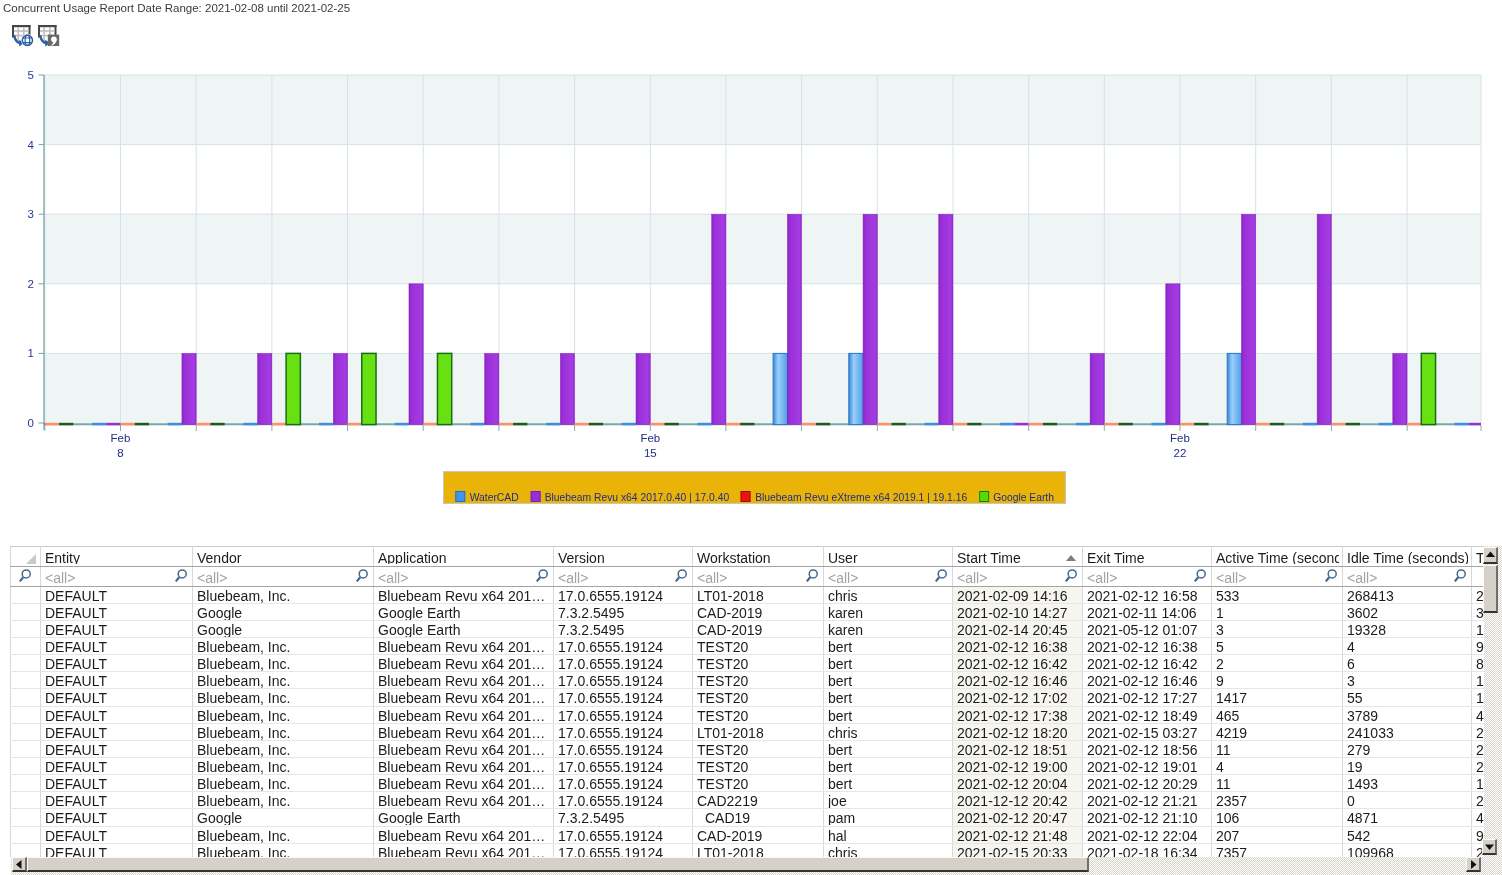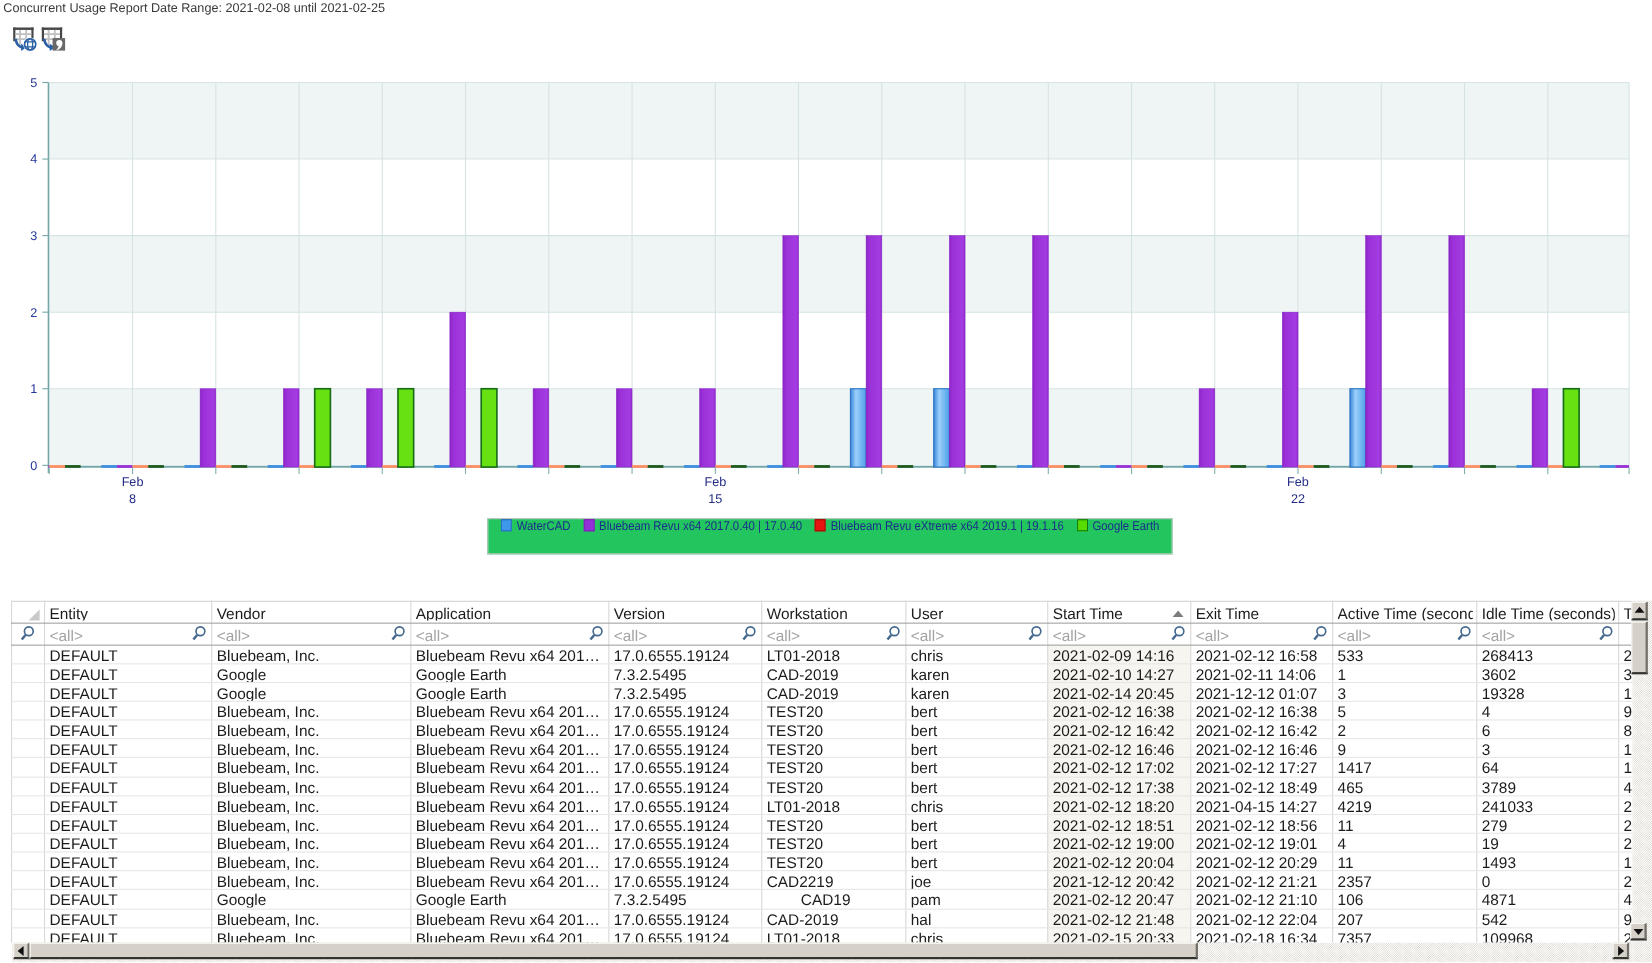--- a/index.html
+++ b/index.html
@@ -191,21 +191,21 @@
     <text x="34" y="218.2" text-anchor="end" font-size="11.5" fill="#25379b" font-family="Liberation Sans, sans-serif">3</text>
     <text x="34" y="148.6" text-anchor="end" font-size="11.5" fill="#25379b" font-family="Liberation Sans, sans-serif">4</text>
     <text x="34" y="79.0" text-anchor="end" font-size="11.5" fill="#25379b" font-family="Liberation Sans, sans-serif">5</text>
     <text x="120.5" y="442" text-anchor="middle" font-size="11.5" fill="#232d85" font-family="Liberation Sans, sans-serif">Feb</text>
     <text x="120.5" y="457" text-anchor="middle" font-size="11.5" fill="#232d85" font-family="Liberation Sans, sans-serif">8</text>
     <text x="650.3" y="442" text-anchor="middle" font-size="11.5" fill="#232d85" font-family="Liberation Sans, sans-serif">Feb</text>
     <text x="650.3" y="457" text-anchor="middle" font-size="11.5" fill="#232d85" font-family="Liberation Sans, sans-serif">15</text>
     <text x="1180.0" y="442" text-anchor="middle" font-size="11.5" fill="#232d85" font-family="Liberation Sans, sans-serif">Feb</text>
     <text x="1180.0" y="457" text-anchor="middle" font-size="11.5" fill="#232d85" font-family="Liberation Sans, sans-serif">22</text>
   </svg>
-<div style="position:absolute;left:443px;top:471px;width:621px;height:31px;border:1px solid #c6c6c6;background:#22c55e;display:flex;align-items:flex-start;justify-content:center;font-size:11.5px;color:#1b2e8c;white-space:nowrap">
+<div style="position:absolute;left:443px;top:471px;width:621px;height:31px;border:1px solid #c6c6c6;background:#eab308;display:flex;align-items:flex-end;justify-content:center;font-size:11.5px;color:#1b2e8c;white-space:nowrap">
     <div style="transform:scaleX(0.897);transform-origin:50% 50%;white-space:nowrap;flex:none"><span><span style="display:inline-block;width:9px;height:9px;background:#3d98ec;border:1px solid #2a6cb8;margin-right:5px;vertical-align:-1px"></span>WaterCAD</span><span style="margin-left:13px"><span style="display:inline-block;width:9px;height:9px;background:#9330d8;border:1px solid #7a20b8;margin-right:5px;vertical-align:-1px"></span>Bluebeam Revu x64 2017.0.40 | 17.0.40</span><span style="margin-left:13px"><span style="display:inline-block;width:9px;height:9px;background:#e8150f;border:1px solid #a50b06;margin-right:5px;vertical-align:-1px"></span>Bluebeam Revu eXtreme x64 2019.1 | 19.1.16</span><span style="margin-left:13px"><span style="display:inline-block;width:9px;height:9px;background:#58dc00;border:1px solid #127812;margin-right:5px;vertical-align:-1px"></span>Google Earth</span></div>
   </div>
 <div style="position:absolute;left:0;top:546px;width:1484px;height:311px;overflow:hidden;font-size:14px;color:#1b1b1b">
     <div style="position:absolute;left:952px;top:39.5px;width:130px;height:271.5px;background:#f6f5ef"></div>
     <div style="position:absolute;left:10px;top:0px;width:1474px;height:1px;background:#c9c9c9"></div>
     <div style="position:absolute;left:10px;top:0px;width:1px;height:311px;background:#d8d8d8"></div>
     <div style="position:absolute;left:40px;top:0px;width:1px;height:311px;background:#d8d8d8"></div>
     <div style="position:absolute;left:192px;top:0px;width:1px;height:311px;background:#d8d8d8"></div>
     <div style="position:absolute;left:373px;top:0px;width:1px;height:311px;background:#d8d8d8"></div>
     <div style="position:absolute;left:553px;top:0px;width:1px;height:311px;background:#d8d8d8"></div>
@@ -326,21 +326,21 @@
     <div style="position:absolute;left:1216px;top:59px;width:124px;height:15px;overflow:hidden;text-overflow:ellipsis;white-space:nowrap">1</div>
     <div style="position:absolute;left:1347px;top:59px;width:122px;height:15px;overflow:hidden;text-overflow:ellipsis;white-space:nowrap">3602</div>
     <div style="position:absolute;left:1476px;top:59px;width:9px;height:15px;overflow:hidden;text-overflow:ellipsis;white-space:nowrap">36</div>
     <div style="position:absolute;left:45px;top:76px;width:145px;height:15px;overflow:hidden;text-overflow:ellipsis;white-space:nowrap">DEFAULT</div>
     <div style="position:absolute;left:197px;top:76px;width:174px;height:15px;overflow:hidden;text-overflow:ellipsis;white-space:nowrap">Google</div>
     <div style="position:absolute;left:378px;top:76px;width:173px;height:15px;overflow:hidden;text-overflow:ellipsis;white-space:nowrap">Google Earth</div>
     <div style="position:absolute;left:558px;top:76px;width:132px;height:15px;overflow:hidden;text-overflow:ellipsis;white-space:nowrap">7.3.2.5495</div>
     <div style="position:absolute;left:697px;top:76px;width:124px;height:15px;overflow:hidden;text-overflow:ellipsis;white-space:nowrap">CAD-2019</div>
     <div style="position:absolute;left:828px;top:76px;width:122px;height:15px;overflow:hidden;text-overflow:ellipsis;white-space:nowrap">karen</div>
     <div style="position:absolute;left:957px;top:76px;width:123px;height:15px;overflow:hidden;text-overflow:ellipsis;white-space:nowrap">2021-02-14 20:45</div>
-    <div style="position:absolute;left:1087px;top:76px;width:122px;height:15px;overflow:hidden;text-overflow:ellipsis;white-space:nowrap">2021-12-12 01:07</div>
+    <div style="position:absolute;left:1087px;top:76px;width:122px;height:15px;overflow:hidden;text-overflow:ellipsis;white-space:nowrap">2021-05-12 01:07</div>
     <div style="position:absolute;left:1216px;top:76px;width:124px;height:15px;overflow:hidden;text-overflow:ellipsis;white-space:nowrap">3</div>
     <div style="position:absolute;left:1347px;top:76px;width:122px;height:15px;overflow:hidden;text-overflow:ellipsis;white-space:nowrap">19328</div>
     <div style="position:absolute;left:1476px;top:76px;width:9px;height:15px;overflow:hidden;text-overflow:ellipsis;white-space:nowrap">19</div>
     <div style="position:absolute;left:45px;top:93px;width:145px;height:15px;overflow:hidden;text-overflow:ellipsis;white-space:nowrap">DEFAULT</div>
     <div style="position:absolute;left:197px;top:93px;width:174px;height:15px;overflow:hidden;text-overflow:ellipsis;white-space:nowrap">Bluebeam, Inc.</div>
     <div style="position:absolute;left:378px;top:93px;width:173px;height:15px;overflow:hidden;text-overflow:ellipsis;white-space:nowrap">Bluebeam Revu x64 2017.0.40 | 1...</div>
     <div style="position:absolute;left:558px;top:93px;width:132px;height:15px;overflow:hidden;text-overflow:ellipsis;white-space:nowrap">17.0.6555.19124</div>
     <div style="position:absolute;left:697px;top:93px;width:124px;height:15px;overflow:hidden;text-overflow:ellipsis;white-space:nowrap">TEST20</div>
     <div style="position:absolute;left:828px;top:93px;width:122px;height:15px;overflow:hidden;text-overflow:ellipsis;white-space:nowrap">bert</div>
     <div style="position:absolute;left:957px;top:93px;width:123px;height:15px;overflow:hidden;text-overflow:ellipsis;white-space:nowrap">2021-02-12 16:38</div>
@@ -372,41 +372,41 @@
     <div style="position:absolute;left:1476px;top:127px;width:9px;height:15px;overflow:hidden;text-overflow:ellipsis;white-space:nowrap">12</div>
     <div style="position:absolute;left:45px;top:144px;width:145px;height:15px;overflow:hidden;text-overflow:ellipsis;white-space:nowrap">DEFAULT</div>
     <div style="position:absolute;left:197px;top:144px;width:174px;height:15px;overflow:hidden;text-overflow:ellipsis;white-space:nowrap">Bluebeam, Inc.</div>
     <div style="position:absolute;left:378px;top:144px;width:173px;height:15px;overflow:hidden;text-overflow:ellipsis;white-space:nowrap">Bluebeam Revu x64 2017.0.40 | 1...</div>
     <div style="position:absolute;left:558px;top:144px;width:132px;height:15px;overflow:hidden;text-overflow:ellipsis;white-space:nowrap">17.0.6555.19124</div>
     <div style="position:absolute;left:697px;top:144px;width:124px;height:15px;overflow:hidden;text-overflow:ellipsis;white-space:nowrap">TEST20</div>
     <div style="position:absolute;left:828px;top:144px;width:122px;height:15px;overflow:hidden;text-overflow:ellipsis;white-space:nowrap">bert</div>
     <div style="position:absolute;left:957px;top:144px;width:123px;height:15px;overflow:hidden;text-overflow:ellipsis;white-space:nowrap">2021-02-12 17:02</div>
     <div style="position:absolute;left:1087px;top:144px;width:122px;height:15px;overflow:hidden;text-overflow:ellipsis;white-space:nowrap">2021-02-12 17:27</div>
     <div style="position:absolute;left:1216px;top:144px;width:124px;height:15px;overflow:hidden;text-overflow:ellipsis;white-space:nowrap">1417</div>
-    <div style="position:absolute;left:1347px;top:144px;width:122px;height:15px;overflow:hidden;text-overflow:ellipsis;white-space:nowrap">64</div>
+    <div style="position:absolute;left:1347px;top:144px;width:122px;height:15px;overflow:hidden;text-overflow:ellipsis;white-space:nowrap">55</div>
     <div style="position:absolute;left:1476px;top:144px;width:9px;height:15px;overflow:hidden;text-overflow:ellipsis;white-space:nowrap">14</div>
     <div style="position:absolute;left:45px;top:162px;width:145px;height:15px;overflow:hidden;text-overflow:ellipsis;white-space:nowrap">DEFAULT</div>
     <div style="position:absolute;left:197px;top:162px;width:174px;height:15px;overflow:hidden;text-overflow:ellipsis;white-space:nowrap">Bluebeam, Inc.</div>
     <div style="position:absolute;left:378px;top:162px;width:173px;height:15px;overflow:hidden;text-overflow:ellipsis;white-space:nowrap">Bluebeam Revu x64 2017.0.40 | 1...</div>
     <div style="position:absolute;left:558px;top:162px;width:132px;height:15px;overflow:hidden;text-overflow:ellipsis;white-space:nowrap">17.0.6555.19124</div>
     <div style="position:absolute;left:697px;top:162px;width:124px;height:15px;overflow:hidden;text-overflow:ellipsis;white-space:nowrap">TEST20</div>
     <div style="position:absolute;left:828px;top:162px;width:122px;height:15px;overflow:hidden;text-overflow:ellipsis;white-space:nowrap">bert</div>
     <div style="position:absolute;left:957px;top:162px;width:123px;height:15px;overflow:hidden;text-overflow:ellipsis;white-space:nowrap">2021-02-12 17:38</div>
     <div style="position:absolute;left:1087px;top:162px;width:122px;height:15px;overflow:hidden;text-overflow:ellipsis;white-space:nowrap">2021-02-12 18:49</div>
     <div style="position:absolute;left:1216px;top:162px;width:124px;height:15px;overflow:hidden;text-overflow:ellipsis;white-space:nowrap">465</div>
     <div style="position:absolute;left:1347px;top:162px;width:122px;height:15px;overflow:hidden;text-overflow:ellipsis;white-space:nowrap">3789</div>
     <div style="position:absolute;left:1476px;top:162px;width:9px;height:15px;overflow:hidden;text-overflow:ellipsis;white-space:nowrap">42</div>
     <div style="position:absolute;left:45px;top:179px;width:145px;height:15px;overflow:hidden;text-overflow:ellipsis;white-space:nowrap">DEFAULT</div>
     <div style="position:absolute;left:197px;top:179px;width:174px;height:15px;overflow:hidden;text-overflow:ellipsis;white-space:nowrap">Bluebeam, Inc.</div>
     <div style="position:absolute;left:378px;top:179px;width:173px;height:15px;overflow:hidden;text-overflow:ellipsis;white-space:nowrap">Bluebeam Revu x64 2017.0.40 | 1...</div>
     <div style="position:absolute;left:558px;top:179px;width:132px;height:15px;overflow:hidden;text-overflow:ellipsis;white-space:nowrap">17.0.6555.19124</div>
     <div style="position:absolute;left:697px;top:179px;width:124px;height:15px;overflow:hidden;text-overflow:ellipsis;white-space:nowrap">LT01-2018</div>
     <div style="position:absolute;left:828px;top:179px;width:122px;height:15px;overflow:hidden;text-overflow:ellipsis;white-space:nowrap">chris</div>
     <div style="position:absolute;left:957px;top:179px;width:123px;height:15px;overflow:hidden;text-overflow:ellipsis;white-space:nowrap">2021-02-12 18:20</div>
-    <div style="position:absolute;left:1087px;top:179px;width:122px;height:15px;overflow:hidden;text-overflow:ellipsis;white-space:nowrap">2021-04-15 14:27</div>
+    <div style="position:absolute;left:1087px;top:179px;width:122px;height:15px;overflow:hidden;text-overflow:ellipsis;white-space:nowrap">2021-02-15 03:27</div>
     <div style="position:absolute;left:1216px;top:179px;width:124px;height:15px;overflow:hidden;text-overflow:ellipsis;white-space:nowrap">4219</div>
     <div style="position:absolute;left:1347px;top:179px;width:122px;height:15px;overflow:hidden;text-overflow:ellipsis;white-space:nowrap">241033</div>
     <div style="position:absolute;left:1476px;top:179px;width:9px;height:15px;overflow:hidden;text-overflow:ellipsis;white-space:nowrap">24</div>
     <div style="position:absolute;left:45px;top:196px;width:145px;height:15px;overflow:hidden;text-overflow:ellipsis;white-space:nowrap">DEFAULT</div>
     <div style="position:absolute;left:197px;top:196px;width:174px;height:15px;overflow:hidden;text-overflow:ellipsis;white-space:nowrap">Bluebeam, Inc.</div>
     <div style="position:absolute;left:378px;top:196px;width:173px;height:15px;overflow:hidden;text-overflow:ellipsis;white-space:nowrap">Bluebeam Revu x64 2017.0.40 | 1...</div>
     <div style="position:absolute;left:558px;top:196px;width:132px;height:15px;overflow:hidden;text-overflow:ellipsis;white-space:nowrap">17.0.6555.19124</div>
     <div style="position:absolute;left:697px;top:196px;width:124px;height:15px;overflow:hidden;text-overflow:ellipsis;white-space:nowrap">TEST20</div>
     <div style="position:absolute;left:828px;top:196px;width:122px;height:15px;overflow:hidden;text-overflow:ellipsis;white-space:nowrap">bert</div>
     <div style="position:absolute;left:957px;top:196px;width:123px;height:15px;overflow:hidden;text-overflow:ellipsis;white-space:nowrap">2021-02-12 18:51</div>
@@ -444,21 +444,21 @@
     <div style="position:absolute;left:828px;top:247px;width:122px;height:15px;overflow:hidden;text-overflow:ellipsis;white-space:nowrap">joe</div>
     <div style="position:absolute;left:957px;top:247px;width:123px;height:15px;overflow:hidden;text-overflow:ellipsis;white-space:nowrap">2021-12-12 20:42</div>
     <div style="position:absolute;left:1087px;top:247px;width:122px;height:15px;overflow:hidden;text-overflow:ellipsis;white-space:nowrap">2021-02-12 21:21</div>
     <div style="position:absolute;left:1216px;top:247px;width:124px;height:15px;overflow:hidden;text-overflow:ellipsis;white-space:nowrap">2357</div>
     <div style="position:absolute;left:1347px;top:247px;width:122px;height:15px;overflow:hidden;text-overflow:ellipsis;white-space:nowrap">0</div>
     <div style="position:absolute;left:1476px;top:247px;width:9px;height:15px;overflow:hidden;text-overflow:ellipsis;white-space:nowrap">2</div>
     <div style="position:absolute;left:45px;top:264px;width:145px;height:15px;overflow:hidden;text-overflow:ellipsis;white-space:nowrap">DEFAULT</div>
     <div style="position:absolute;left:197px;top:264px;width:174px;height:15px;overflow:hidden;text-overflow:ellipsis;white-space:nowrap">Google</div>
     <div style="position:absolute;left:378px;top:264px;width:173px;height:15px;overflow:hidden;text-overflow:ellipsis;white-space:nowrap">Google Earth</div>
     <div style="position:absolute;left:558px;top:264px;width:132px;height:15px;overflow:hidden;text-overflow:ellipsis;white-space:nowrap">7.3.2.5495</div>
-    <div style="position:absolute;left:728px;top:264px;width:124px;height:15px;overflow:hidden;text-overflow:ellipsis;white-space:nowrap">CAD19</div>
+    <div style="position:absolute;left:705px;top:264px;width:124px;height:15px;overflow:hidden;text-overflow:ellipsis;white-space:nowrap">CAD19</div>
     <div style="position:absolute;left:828px;top:264px;width:122px;height:15px;overflow:hidden;text-overflow:ellipsis;white-space:nowrap">pam</div>
     <div style="position:absolute;left:957px;top:264px;width:123px;height:15px;overflow:hidden;text-overflow:ellipsis;white-space:nowrap">2021-02-12 20:47</div>
     <div style="position:absolute;left:1087px;top:264px;width:122px;height:15px;overflow:hidden;text-overflow:ellipsis;white-space:nowrap">2021-02-12 21:10</div>
     <div style="position:absolute;left:1216px;top:264px;width:124px;height:15px;overflow:hidden;text-overflow:ellipsis;white-space:nowrap">106</div>
     <div style="position:absolute;left:1347px;top:264px;width:122px;height:15px;overflow:hidden;text-overflow:ellipsis;white-space:nowrap">4871</div>
     <div style="position:absolute;left:1476px;top:264px;width:9px;height:15px;overflow:hidden;text-overflow:ellipsis;white-space:nowrap">49</div>
     <div style="position:absolute;left:45px;top:282px;width:145px;height:15px;overflow:hidden;text-overflow:ellipsis;white-space:nowrap">DEFAULT</div>
     <div style="position:absolute;left:197px;top:282px;width:174px;height:15px;overflow:hidden;text-overflow:ellipsis;white-space:nowrap">Bluebeam, Inc.</div>
     <div style="position:absolute;left:378px;top:282px;width:173px;height:15px;overflow:hidden;text-overflow:ellipsis;white-space:nowrap">Bluebeam Revu x64 2017.0.40 | 1...</div>
     <div style="position:absolute;left:558px;top:282px;width:132px;height:15px;overflow:hidden;text-overflow:ellipsis;white-space:nowrap">17.0.6555.19124</div>

